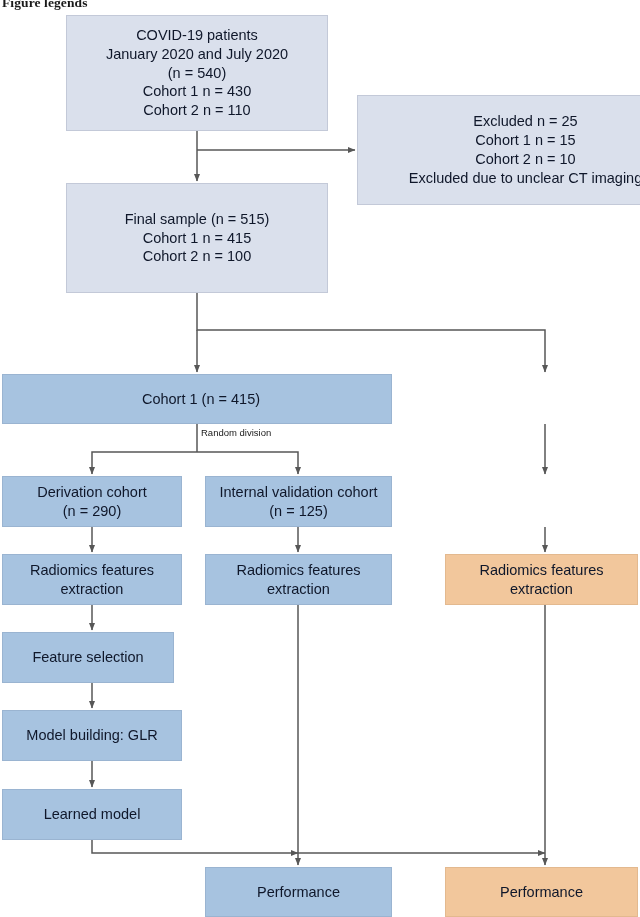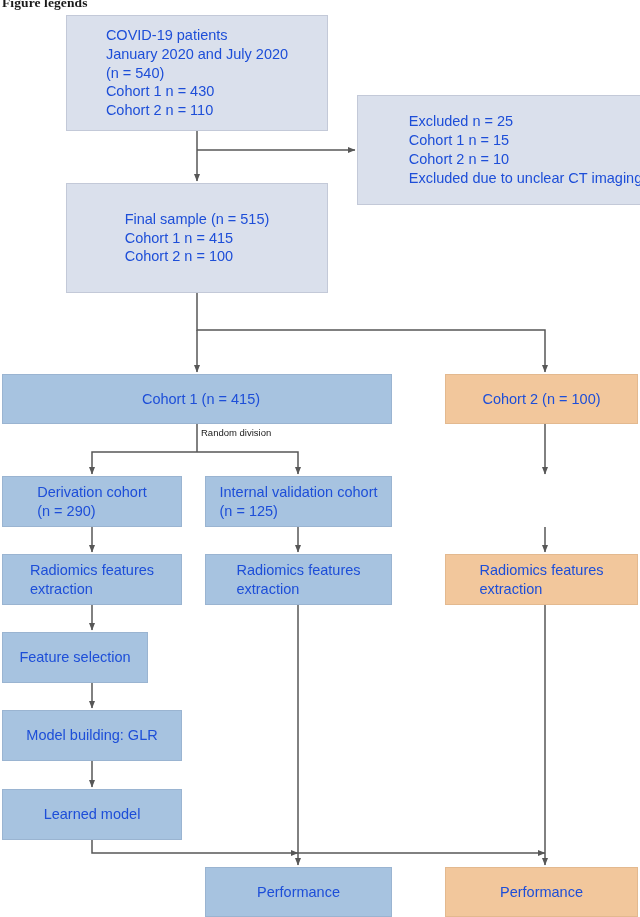--- a/index.html
+++ b/index.html
@@ -30,22 +30,22 @@
     color: #1a1a1a;
     letter-spacing: 0.1px;
     white-space: nowrap;
   }
   .node {
     position: absolute;
     box-sizing: border-box;
     display: flex;
     align-items: center;
     justify-content: center;
-    text-align: left;
-    color: #1d4ed8;
+    text-align: center;
+    color: #0f172a;
     line-height: 1.30;
     white-space: pre-line;
   }
   .n-pale {
     background: #dae0ec;
     border: 1px solid #c3c9d8;
     font-size: 14.5px;
   }
   .n-blue {
     background: #a7c3e0;
@@ -129,41 +129,40 @@
 Cohort 1 n = 15
 Cohort 2 n = 10
 Excluded due to unclear CT imaging</div>
 
   <div class="node n-pale" style="left:66px;  top:183px; width:262px; height:110px;">Final sample (n = 515)
 Cohort 1 n = 415
 Cohort 2 n = 100</div>
 
   <div class="node n-blue" style="left:2px;   top:374px; width:390px; height:50px;padding-left:8px;">Cohort 1 (n = 415)</div>
 
-  <div class="node n-orange" style="left:445px; top:374px; width:193px; height:50px;">Cohort 2 (n = 100)</div>
 
   <div class="edge-label" style="left:201px; top:428px;">Random division</div>
 
   <div class="node n-blue" style="left:2px;   top:476px; width:180px; height:51px;">Derivation cohort
 (n = 290)</div>
 
   <div class="node n-blue" style="left:205px; top:476px; width:187px; height:51px;">Internal validation cohort
 (n = 125)</div>
 
 
   <div class="node n-blue" style="left:2px;   top:554px; width:180px; height:51px;">Radiomics features
 extraction</div>
 
   <div class="node n-blue" style="left:205px; top:554px; width:187px; height:51px;">Radiomics features
 extraction</div>
 
   <div class="node n-orange" style="left:445px; top:554px; width:193px; height:51px;">Radiomics features
 extraction</div>
 
-  <div class="node n-blue" style="left:2px;   top:632px; width:146px; height:51px;">Feature selection</div>
+  <div class="node n-blue" style="left:2px;   top:632px; width:172px; height:51px;">Feature selection</div>
 
   <div class="node n-blue" style="left:2px;   top:789px; width:180px; height:51px;">Learned model</div>
 
   <div class="node n-blue" style="left:2px;   top:710px; width:180px; height:51px;">Model building: GLR</div>
 
   <div class="node n-blue" style="left:205px; top:867px; width:187px; height:50px;">Performance</div>
 
   <div class="node n-orange" style="left:445px; top:867px; width:193px; height:50px;">Performance</div>
 
 </div>

